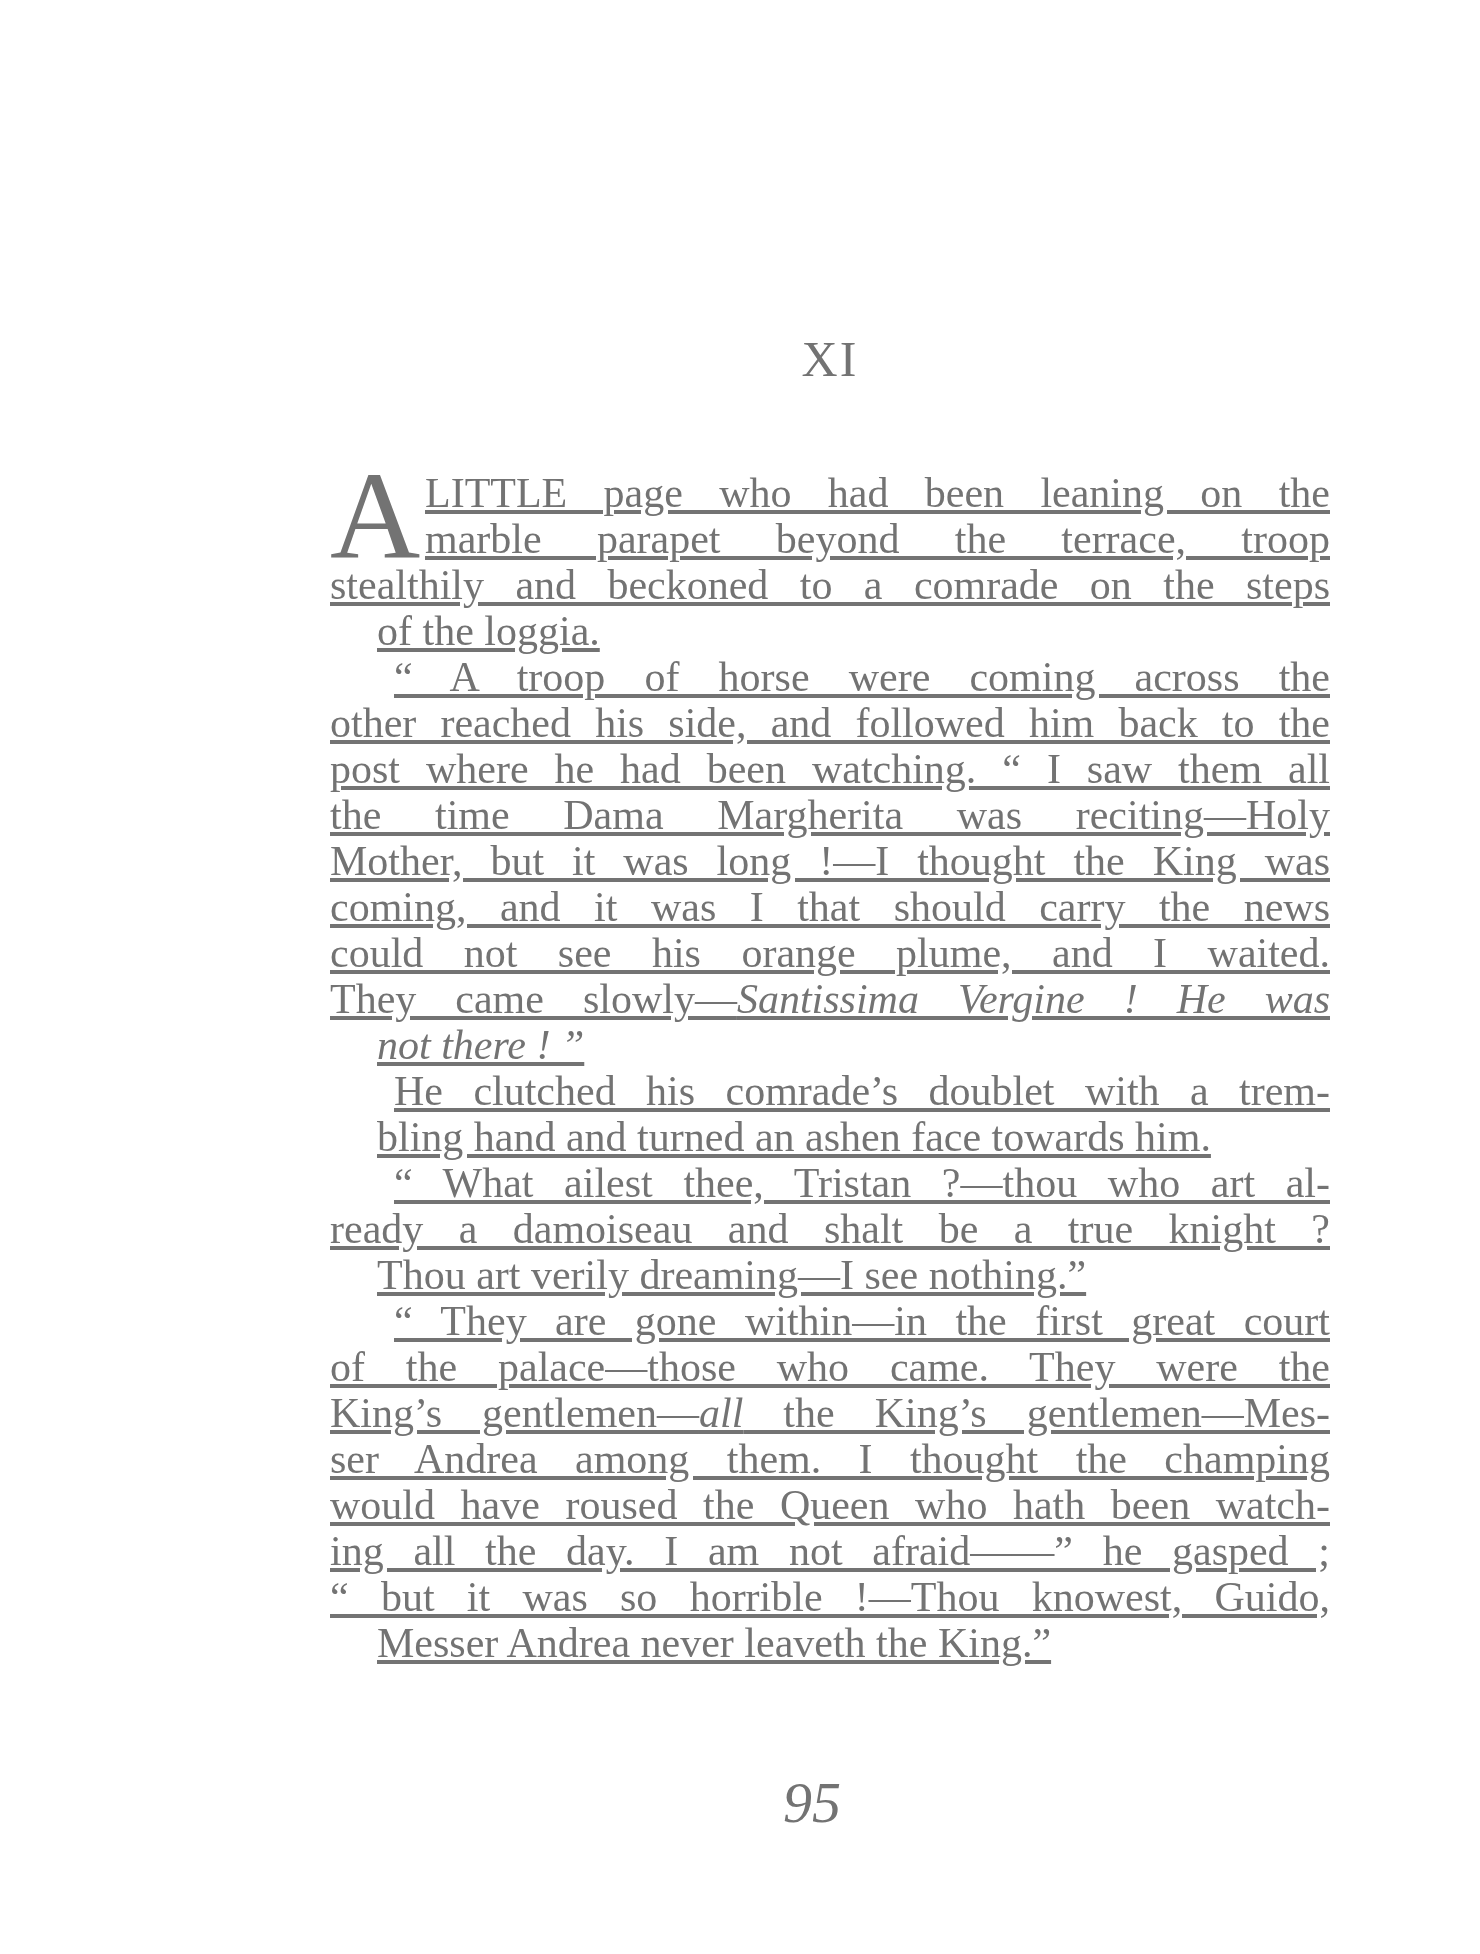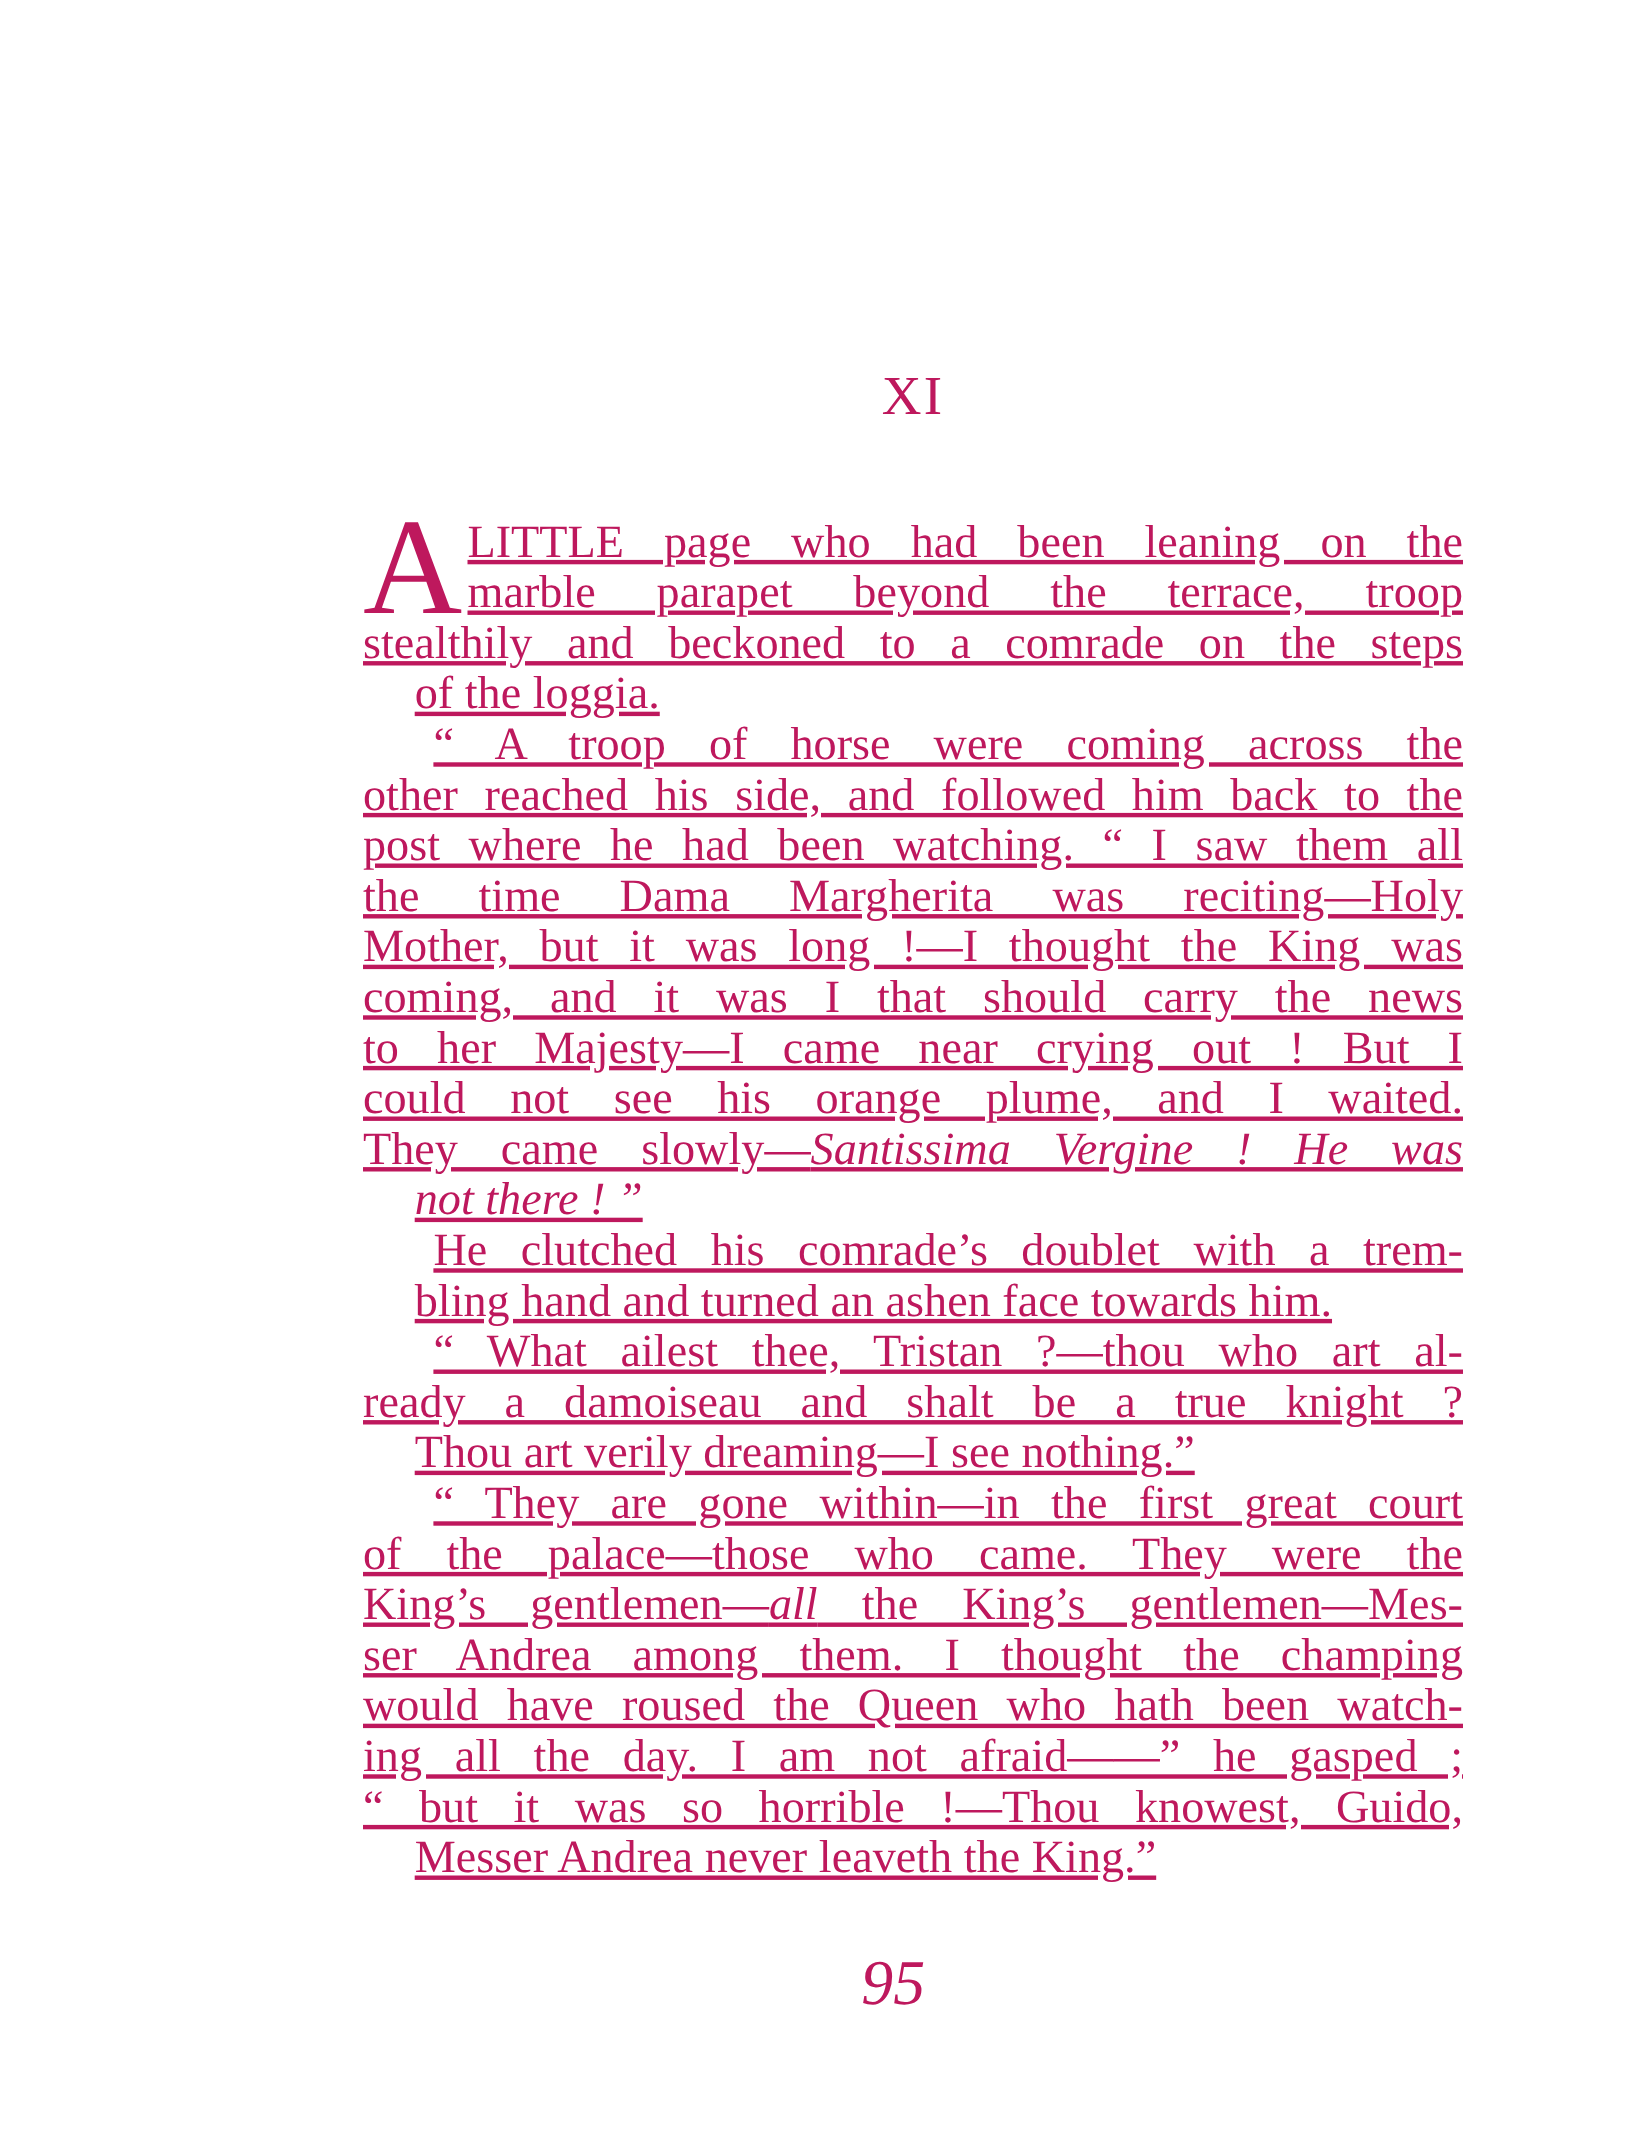--- a/index.html
+++ b/index.html
@@ -6,21 +6,21 @@
     margin: 0;
     padding: 0;
     background: #ffffff;
   }
   .page {
     position: relative;
     width: 1480px;
     height: 1954px;
     background: #ffffff;
     font-family: "Liberation Serif", "DejaVu Serif", serif;
-    color: #be185d;
+    color: #737373;
     overflow: hidden;
   }
   .heading {
     position: absolute;
     top: 334px;
     left: 830px;
     transform: translateX(-50%);
     font-size: 50px;
     line-height: 50px;
     letter-spacing: 2px;
@@ -76,21 +76,20 @@
         <div class="line"><span>stealthily and beckoned to a comrade on the steps</span></div>
         <div class="line last"><span>of the loggia.</span></div>
       </div>
       <div class="para indent">
         <div class="line"><span>“ A troop of horse were coming across the</span></div>
         <div class="line"><span>other reached his side, and followed him back to the</span></div>
         <div class="line"><span>post where he had been watching. “ I saw them all</span></div>
         <div class="line"><span>the time Dama Margherita was reciting—Holy</span></div>
         <div class="line"><span>Mother, but it was long !—I thought the King was</span></div>
         <div class="line"><span>coming, and it was I that should carry the news</span></div>
-        <div class="line"><span>to her Majesty—I came near crying out ! But I</span></div>
         <div class="line"><span>could not see his orange plume, and I waited.</span></div>
         <div class="line"><span>They came slowly—</span><span class="it">Santissima Vergine ! He was</span></div>
         <div class="line last"><span class="it">not there ! ”</span></div>
       </div>
       <div class="para indent">
         <div class="line"><span>He clutched his comrade’s doublet with a trem-</span></div>
         <div class="line last"><span>bling hand and turned an ashen face towards him.</span></div>
       </div>
       <div class="para indent">
         <div class="line"><span>“ What ailest thee, Tristan ?—thou who art al-</span></div>

